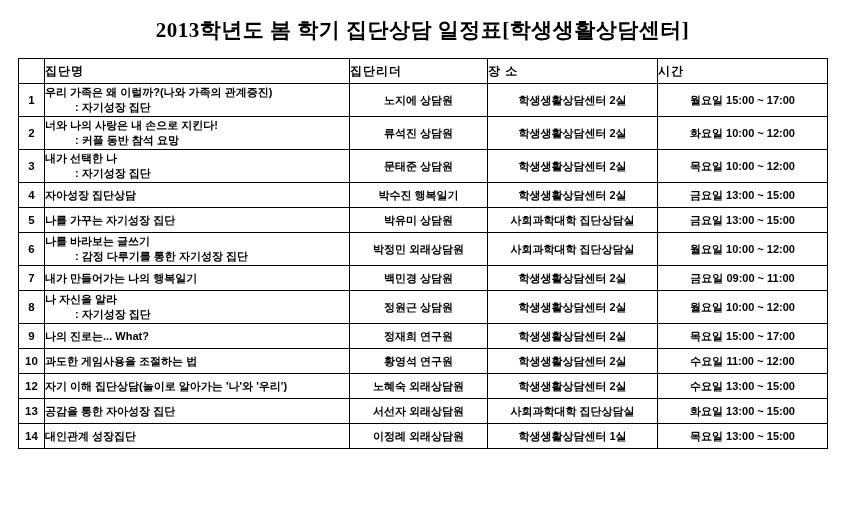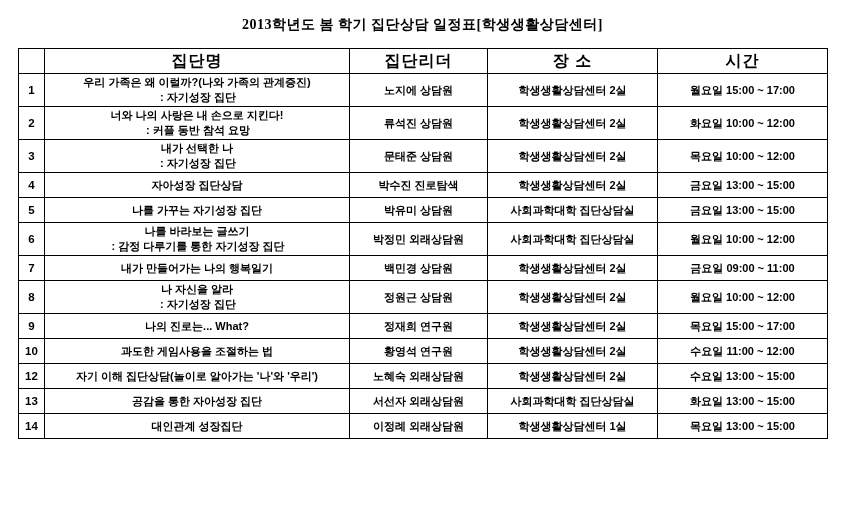--- a/index.html
+++ b/index.html
@@ -16,21 +16,21 @@
   }
   .page {
     position: relative;
     width: 845px;
     height: 527px;
     box-sizing: border-box;
   }
   .doc-title {
     text-align: center;
     font-family: "Liberation Serif", serif;
-    font-size: 14px;
+    font-size: 21px;
     font-weight: bold;
     letter-spacing: 0.5px;
     padding-top: 16px;
     padding-bottom: 14px;
     color: #000;
   }
   .table-wrap {
     padding: 0 18px;
   }
   table.schedule {
@@ -41,47 +41,48 @@
   }
   table.schedule th,
   table.schedule td {
     border: 1px solid #000000;
     padding: 0;
     vertical-align: middle;
   }
   table.schedule th {
     height: 24px;
     font-weight: bold;
-    font-size: 16px;
-    text-align: center;
+    font-size: 12px;
+    text-align: left;
     letter-spacing: 1px;
     margin-top: 21px;
   }
   col.c-no    { width: 26px; }
   col.c-name  { width: 305px; }
   col.c-leader{ width: 138px; }
   col.c-place { width: 170px; }
   col.c-time  { width: 170px; }
 
   td.no {
     text-align: center;
     font-size: 11.5px;
     font-weight: bold;
     font-family: "Liberation Sans", sans-serif;
   }
   td.name {
-    text-align: center;
+    text-align: left;
     padding: 3px 0 3px 7px;
     font-weight: bold;
     line-height: 1.35;
     border-radius: 11px;
   }
   td.name .sub {
     display: block;
     padding-left: 2px;
+    margin-left: 28px;
   }
   td.leader,
   td.place,
   td.time {
     text-align: center;
     font-weight: bold;
   }
   .row-1line td { height: 24px; }
   .row-2line td { height: 32px; }
 </style>
@@ -128,21 +129,21 @@
           <tr class="row-2line">
             <td class="no">3</td>
             <td class="name"><span>내가 선택한 나</span><span class="sub">: 자기성장 집단</span></td>
             <td class="leader">문태준 상담원</td>
             <td class="place">학생생활상담센터 2실</td>
             <td class="time">목요일 10:00 ~ 12:00</td>
           </tr>
           <tr class="row-1line">
             <td class="no">4</td>
             <td class="name"><span>자아성장 집단상담</span></td>
-            <td class="leader">박수진 진로탐색</td>
+            <td class="leader">박수진 행복일기</td>
             <td class="place">학생생활상담센터 2실</td>
             <td class="time">금요일 13:00 ~ 15:00</td>
           </tr>
           <tr class="row-1line">
             <td class="no">5</td>
             <td class="name"><span>나를 가꾸는 자기성장 집단</span></td>
             <td class="leader">박유미 상담원</td>
             <td class="place">사회과학대학 집단상담실</td>
             <td class="time">금요일 13:00 ~ 15:00</td>
           </tr>

